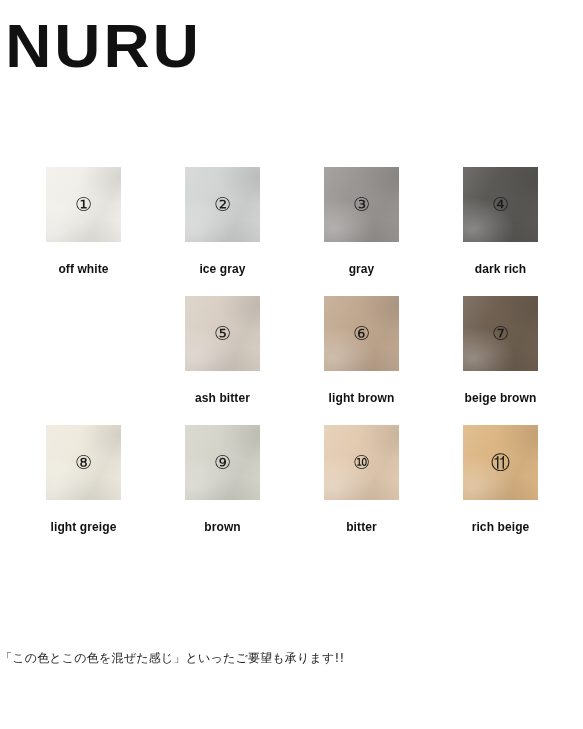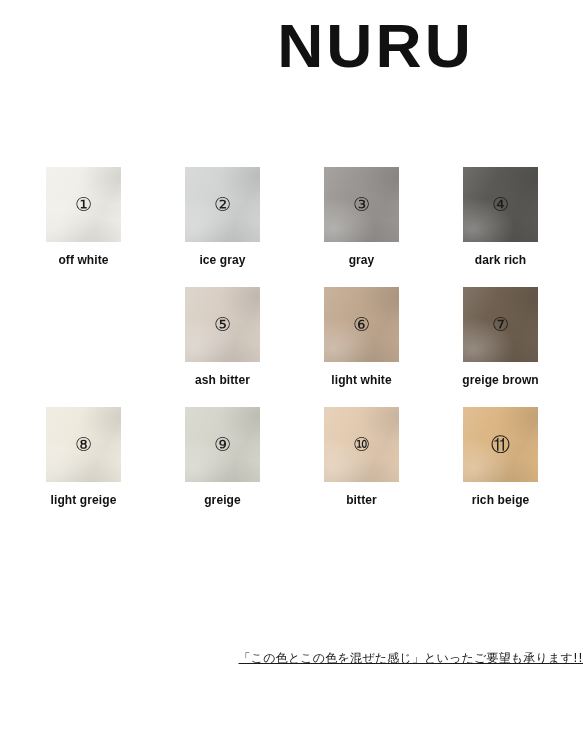--- a/index.html
+++ b/index.html
@@ -19,23 +19,23 @@
     position: relative;
     width: 583px;
     height: 729px;
     background: #ffffff;
   }
 
   
   .title-wrap {
     position: absolute;
     top: 13px;
-    left: 0;
+    left: 8px;
     width: 471px;
-    text-align: right;
+    text-align: left;
   }
   .title {
     display: inline-block;
     font-family: "Liberation Sans", sans-serif;
     font-weight: bold;
     font-size: 62px;
     letter-spacing: 3px;
     color: #111111;
     line-height: 1.05;
     transform: scaleX(1.03);
@@ -103,42 +103,41 @@
     position: relative;
     z-index: 3;
     font-family: "DejaVu Sans", sans-serif;
     font-size: 19px;
     line-height: 1;
     color: #1b1b1b;
     user-select: none;
   }
 
   .swatch-label {
-    margin-top: 11px;
+    margin-top: 20px;
     font-family: "Liberation Sans", sans-serif;
     font-weight: bold;
     font-size: 12px;
     color: #111111;
     text-align: center;
     white-space: nowrap;
     letter-spacing: 0.1px;
   }
 
   
   .footer-note {
     position: absolute;
     left: 0;
     top: 650px;
     width: 583px;
-    text-align: right;
+    text-align: left;
     font-family: "DejaVu Sans", sans-serif;
     font-size: 12px;
     color: #1a1a1a;
     letter-spacing: 0.2px;
-    text-decoration: underline;
   }
 </style>
 </head>
 <body>
 
 <div class="page">
 
   <div class="title-wrap">
     <div class="title">NURU</div>
   </div>
@@ -182,42 +181,42 @@
       <div class="cell">
         <div class="swatch" style="background-color: rgb(217, 207, 197);">
           <span class="swatch-number">⑤</span>
         </div>
         <div class="swatch-label">ash bitter</div>
       </div>
       <div class="cell">
         <div class="swatch" style="background-color: rgb(193, 168, 144);">
           <span class="swatch-number">⑥</span>
         </div>
-        <div class="swatch-label">light white</div>
+        <div class="swatch-label">light brown</div>
       </div>
       <div class="cell">
         <div class="swatch" style="background-color: rgb(111, 96, 81);">
           <span class="swatch-number">⑦</span>
         </div>
-        <div class="swatch-label">greige brown</div>
+        <div class="swatch-label">beige brown</div>
       </div>
     </div>
 
     <div class="row">
       <div class="cell">
         <div class="swatch" style="background-color: rgb(238, 234, 222);">
           <span class="swatch-number">⑧</span>
         </div>
         <div class="swatch-label">light greige</div>
       </div>
       <div class="cell">
         <div class="swatch" style="background-color: rgb(214, 213, 203);">
           <span class="swatch-number">⑨</span>
         </div>
-        <div class="swatch-label">greige</div>
+        <div class="swatch-label">brown</div>
       </div>
       <div class="cell">
         <div class="swatch" style="background-color: rgb(227, 203, 177);">
           <span class="swatch-number">⑩</span>
         </div>
         <div class="swatch-label">bitter</div>
       </div>
       <div class="cell">
         <div class="swatch" style="background-color: rgb(220, 182, 132);">
           <span class="swatch-number">⑪</span>

